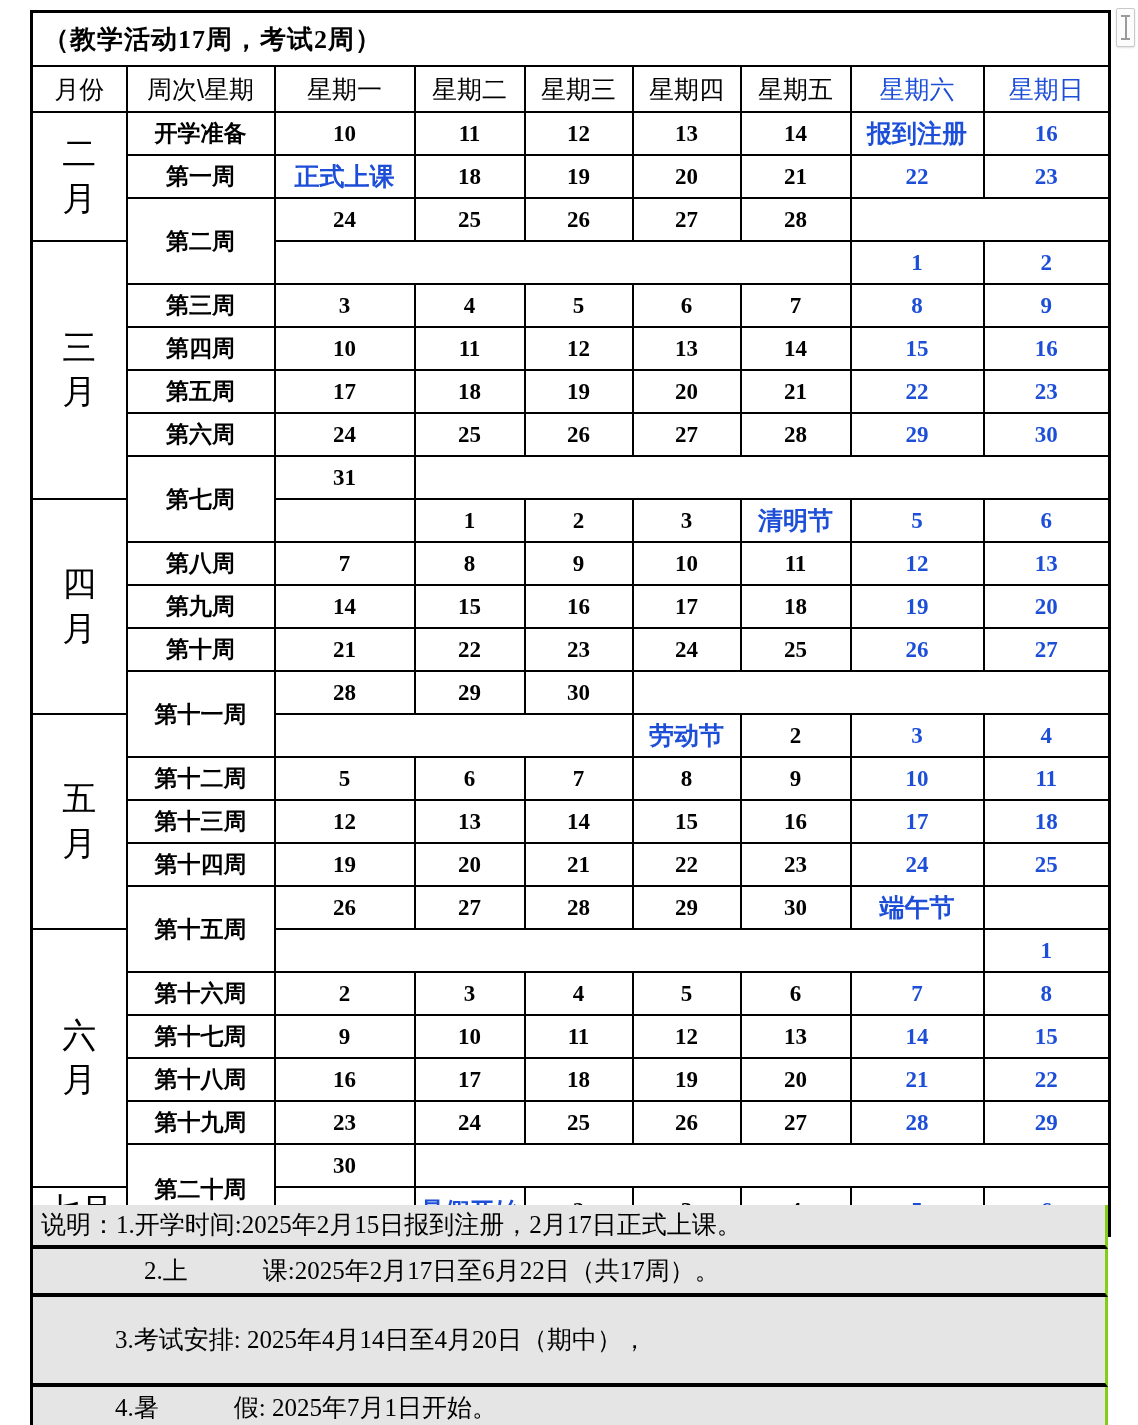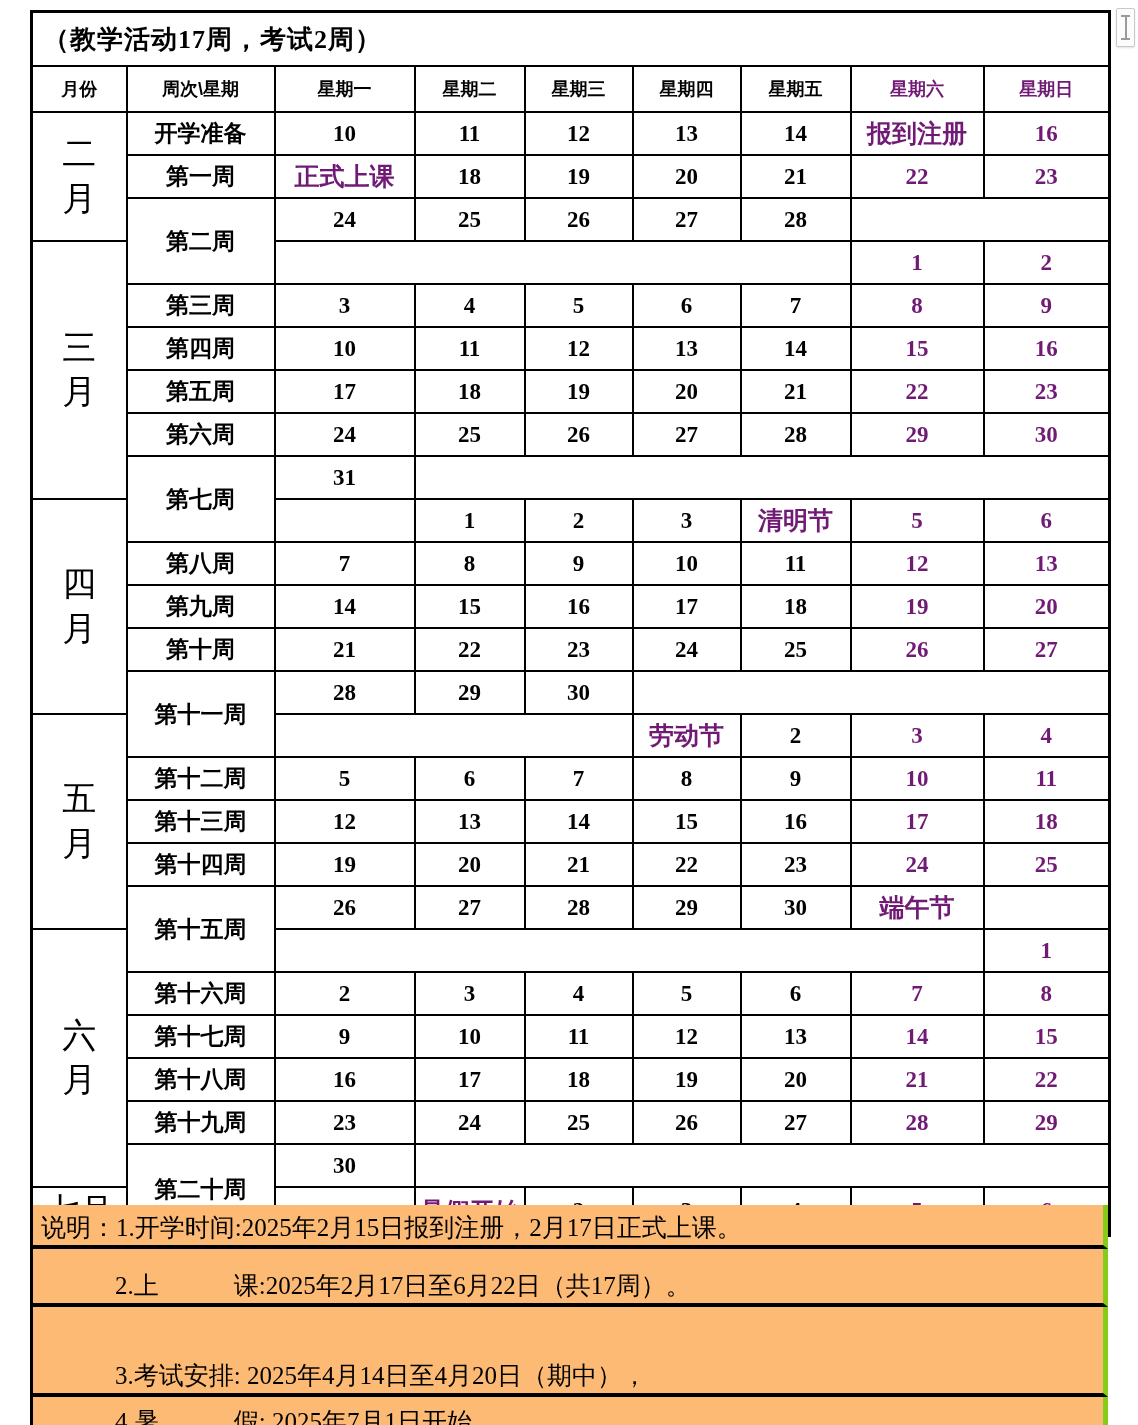--- a/index.html
+++ b/index.html
@@ -15,39 +15,39 @@
   .ibeam{width:9px;height:21px;border-top:2px solid #9a9a9a;border-bottom:2px solid #9a9a9a;position:relative;}
   .ibeam::after{content:'';position:absolute;left:50%;top:0;bottom:0;width:2px;margin-left:-1px;background:#9a9a9a;}
 
   table.cal{position:absolute;left:30px;top:10px;width:1078px;
     border-collapse:collapse;table-layout:fixed;border:3px solid #000;background:#fff;}
   table.cal td, table.cal th{border:2px solid #000;text-align:center;vertical-align:middle;
     padding:0;overflow:hidden;}
 
   tr.title-row td{height:48px;text-align:left;padding:2px 10px;
     font-weight:bold;font-size:26px;letter-spacing:1px;}
-  tr.header-row th{height:44px;font-size:18px;font-weight:bold;
+  tr.header-row th{height:44px;font-size:25px;font-weight:normal;
     font-family:"Liberation Sans", sans-serif;}
 
   tbody td{height:41px;}
   td.date{font-size:23px;font-weight:bold;font-family:"Liberation Serif", serif;}
   td.week{font-size:23px;font-weight:bold;font-family:"Liberation Sans", sans-serif;}
   td.holiday{font-size:25px;font-weight:bold;font-family:"Liberation Sans", sans-serif;}
   td.month, td.month-h{font-size:34px;font-weight:normal;}
   td.month .v{display:inline-block;width:1.15em;line-height:1.3;word-break:break-all;}
-  .red{color:#701a75;}
+  .red{color:#1d4ed8;}
 
   .notes{position:absolute;left:30px;top:1205px;width:1078px;}
-  .note{box-sizing:border-box;width:1078px;background:#fdba74;
-    border-left:3px solid #000;border-right:5px solid #84cc16;border-bottom:4px solid #000;
+  .note{box-sizing:border-box;width:1078px;background:#e5e5e5;
+    border-left:3px solid #000;border-right:3px solid #84cc16;border-bottom:4px solid #000;
     font-size:25px;line-height:1.35;
-    display:flex;flex-direction:column;justify-content:flex-end;}
+    display:flex;flex-direction:column;justify-content:center;}
   .note.first{border-top:none;}
   .n1{height:44px;padding-left:8px;}
-  .n2{height:58px;padding-left:82px;}
+  .n2{height:48px;padding-left:111px;}
   .n3{height:90px;padding-left:82px;gap:20px;}
   .n3 .line2{padding-left:148px;}
   .n4{height:46px;padding-left:82px;}
 </style>
 </head>
 <body>
 
 <div class="page">
 
   <div class="doc-cursor">

